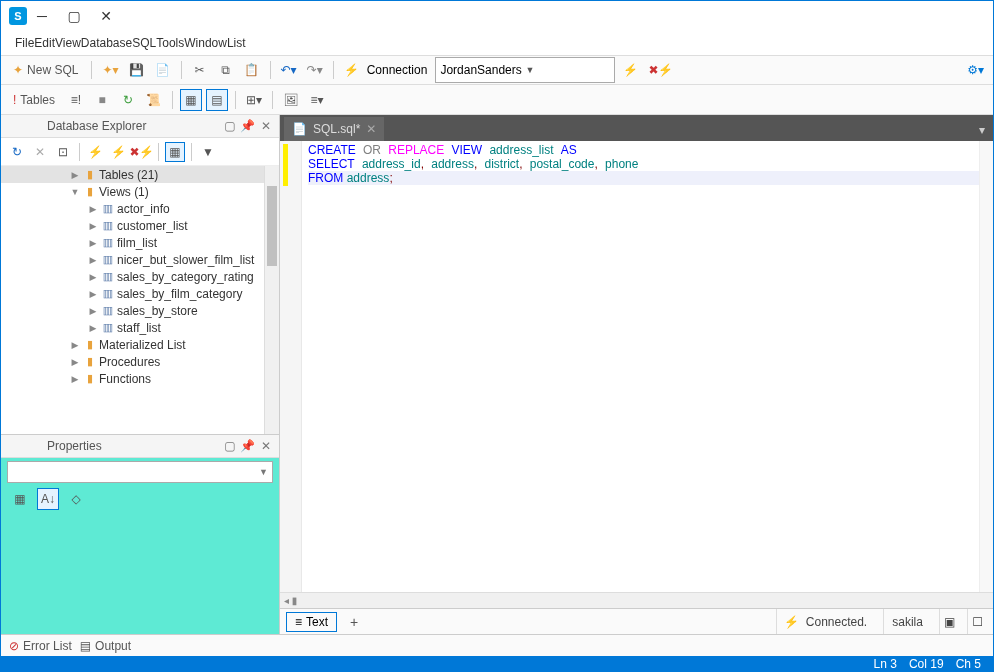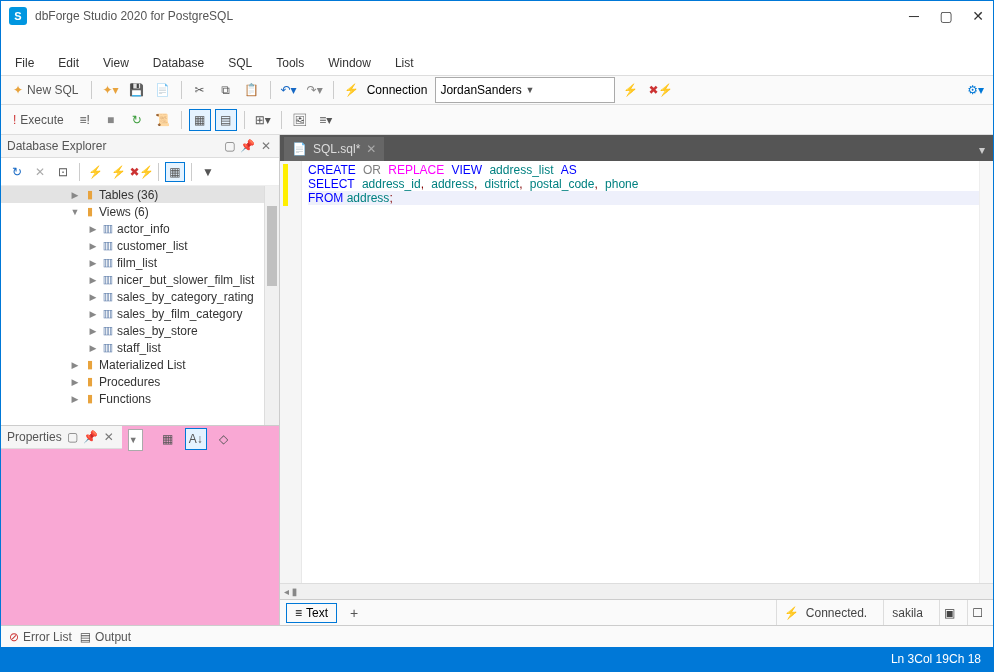--- a/index.html
+++ b/index.html
@@ -2,48 +2,48 @@
 <html><head>
 <meta charset="utf-8">
 <style>
 * { box-sizing: border-box; margin: 0; padding: 0; font-family: "Segoe UI", Tahoma, sans-serif; font-size: 12px; }
 body { width: 994px; height: 672px; background: #fff; display: flex; flex-direction: column; border: 1px solid #0078d7; overflow: hidden; }
 .titlebar { height: 30px; display: flex; align-items: center; padding: 0 8px; color: #555; }
 .titlebar .logo { width: 18px; height: 18px; background: #0096e0; border-radius: 3px; display: flex; align-items: center; justify-content: center; color: #fff; font-weight: bold; font-size: 11px; margin-right: 8px; }
 .titlebar .title { flex: 1; }
 .winbtns { display: flex; gap: 18px; }
 .winbtn { width: 14px; height: 14px; display: flex; align-items: center; justify-content: center; cursor: pointer; font-size: 14px; color: #333; }
-.menubar { height: 24px; display: flex; align-items: center; gap: 24px; padding: 0 14px; margin-top: 20px; }
+.menubar { height: 24px; display: flex; align-items: center; gap: 0; padding: 0 14px; }
 .menubar span { cursor: pointer; color: #333; }
 .toolbar { height: 30px; border-top: 1px solid #ddd; border-bottom: 1px solid #ddd; display: flex; align-items: center; padding: 0 6px; gap: 4px; background: #fafafa; }
 .toolbar2 { height: 30px; border-bottom: 1px solid #ddd; display: flex; align-items: center; padding: 0 6px; gap: 4px; background: #fafafa; }
 .tbtn { min-width: 22px; height: 22px; display: flex; align-items: center; justify-content: center; cursor: pointer; padding: 0 3px; color: #555; }
 .tbtn.text { padding: 0 6px; gap: 4px; }
 .sep { width: 1px; height: 18px; background: #ccc; margin: 0 3px; }
 .conn-box { border: 1px solid #aaa; height: 20px; width: 180px; padding: 12px 4px; display: flex; align-items: center; background: #fff; margin-left: 4px; }
 .conn-box span { flex: 1; }
 .body-area { flex: 1; display: flex; min-height: 0; background: #f0f0f0; }
 .leftcol { width: 279px; display: flex; flex-direction: column; border-right: 1px solid #ccc; }
 .panel-title { height: 23px; display: flex; align-items: center; padding: 0 6px; background: #f5f5f5; border-bottom: 1px solid #ddd; gap: 4px; }
-.panel-title .ptext { flex: 1; color: #555; }
+.panel-title .ptext { flex: 1; color: #555; margin-left: 40px; }
 .panel-title .picon { width: 14px; height: 14px; cursor: pointer; display: flex; align-items: center; justify-content: center; color: #777; }
 .panel-toolbar { height: 28px; display: flex; align-items: center; gap: 3px; padding: 0 6px; border-bottom: 1px solid #eee; background: #fff; }
 .panel-toolbar .ptb { width: 20px; height: 20px; display: flex; align-items: center; justify-content: center; cursor: pointer; color: #555; }
 .panel-toolbar .ptb.active { border: 1px solid #0078d7; background: #e5f3ff; }
 .tree { flex: 1; background: #fff; overflow: hidden; position: relative; }
 .tree-scroll { position: absolute; right: 0; top: 0; width: 15px; height: 100%; background: #f0f0f0; border-left: 1px solid #ddd; }
 .tree-scroll .thumb { position: absolute; left: 2px; right: 2px; top: 20px; height: 80px; background: #c0c0c0; }
 .tree-item { display: flex; align-items: center; height: 17px; cursor: pointer; }
 .tree-item.sel { background: #e3e3e3; }
 .tree-item .exp { width: 12px; display: flex; justify-content: center; color: #888; font-size: 9px; }
 .tree-item .ico { width: 18px; display: flex; justify-content: center; font-size: 11px; }
 .tree-item .lbl { color: #333; }
 .folder { color: #e8a33d; }
 .viewico { color: #5a7aa8; }
-.props { height: 200px; border-top: 1px solid #ccc; display: flex; flex-direction: row; background: #f9a8d4; }
+.props { height: 200px; border-top: 1px solid #ccc; display: flex; flex-direction: column; background: #5eead4; }
 .props-combo { height: 22px; border: 1px solid #aaa; margin: 3px 6px; background: #fff; display: flex; align-items: center; justify-content: flex-end; padding-right: 4px; color: #777; font-size: 9px; }
 .props-btns { display: flex; gap: 6px; padding: 2px 8px; }
 .rightcol { flex: 1; display: flex; flex-direction: column; min-width: 0; }
 .tabstrip { height: 26px; background: #555; display: flex; align-items: flex-end; padding: 0 4px; }
 .filetab { height: 24px; background: #666; color: #ddd; display: flex; align-items: center; padding: 0 8px; gap: 6px; font-size: 11px; cursor: pointer; }
 .filetab .close { color: #aaa; cursor: pointer; }
 .editor-wrap { flex: 1; display: flex; background: #fff; position: relative; min-height: 0; justify-content: center; }
 .gutter { width: 22px; background: #f5f5f5; border-right: 1px solid #e8e8e8; position: relative; }
 .gutter .mark { width: 5px; height: 42px; background: #ffef00; position: absolute; left: 3px; top: 3px; }
 .editor { flex: 1; padding: 2px 6px; font-family: Consolas, monospace; font-size: 12px; line-height: 14px; white-space: pre; }
@@ -55,28 +55,27 @@
 .kw-red { color: #800000; }
 .ov { position: absolute; right: 0; top: 0; width: 14px; height: 100%; background: #f8f8f8; border-left: 1px solid #eee; }
 .hbar { height: 16px; background: #f0f0f0; border-top: 1px solid #ddd; display: flex; align-items: center; padding: 0 4px; color: #888; font-size: 10px; }
 .editor-status { height: 26px; border-top: 1px solid #ccc; display: flex; align-items: center; padding: 0 6px; background: #fafafa; gap: 8px; }
 .editor-status .textbtn { border: 1px solid #0078d7; padding: 2px 8px; display: flex; align-items: center; gap: 4px; cursor: pointer; }
 .editor-status .plus { cursor: pointer; width: 18px; display: flex; justify-content: center; color: #555; font-size: 14px; }
 .editor-status .spacer { flex: 1; }
 .editor-status .stat { padding: 0 8px; border-left: 1px solid #ddd; color: #444; height: 100%; display: flex; align-items: center; }
 .bottom-tabs { height: 22px; border-top: 1px solid #ccc; display: flex; align-items: center; gap: 8px; padding: 0 8px; background: #fafafa; }
 .bottom-tabs .btab { display: flex; align-items: center; gap: 4px; cursor: pointer; color: #555; }
-.statusbar { height: 24px; background: #0078d7; color: #fff; display: flex; align-items: center; justify-content: flex-end; padding: 0 12px; gap: 0; font-size: 11px; }
+.statusbar { height: 15px; background: #0078d7; color: #fff; display: flex; align-items: center; justify-content: flex-end; padding: 0 12px; gap: 12px; font-size: 11px; }
 </style>
 </head>
 <body>
 
 <div class="titlebar">
   <div class="logo">S</div>
-  <div class="title">dbForge Studio 2020 for PostgreSQL</div>
   <div class="winbtns">
     <div class="winbtn">─</div>
     <div class="winbtn">▢</div>
     <div class="winbtn">✕</div>
   </div>
 </div>
 
 <div class="menubar">
   <span>File</span>
   <span>Edit</span>
@@ -113,21 +112,21 @@
   </div>
   <div class="tbtn" style="color:#888">⚡</div>
   <div class="tbtn" style="color:#c33">✖⚡</div>
   <div style="flex:1"></div>
   <div class="tbtn" style="color:#0078d7">⚙▾</div>
 </div>
 
 <div class="toolbar2">
   <div class="tbtn text">
       <span style="color:#c33">!</span>
-      <span>Execute</span>
+      <span>Tables</span>
     </div>
   <div class="tbtn">≡!</div>
   <div class="tbtn" style="color:#888">■</div>
   <div class="tbtn" style="color:#3a9c3a">↻</div>
   <div class="tbtn">📜</div>
   <div class="sep"></div>
   <div class="tbtn" style="border:1px solid #0078d7;background:#e5f3ff">▦</div>
   <div class="tbtn" style="border:1px solid #0078d7;background:#e5f3ff">▤</div>
   <div class="sep"></div>
   <div class="tbtn">⊞▾</div>
@@ -155,26 +154,26 @@
       <div class="sep"></div>
       <div class="ptb active">▦</div>
       <div class="sep"></div>
       <div class="ptb">▼</div>
     </div>
     <div class="tree">
       <div id="tree-items" style="padding-right:15px">
           <div class="tree-item sel" style="padding-left: 68px;">
             <span class="exp">▶</span>
             <span class="ico folder">▮</span>
-            <span class="lbl">Tables (36)</span>
+            <span class="lbl">Tables (21)</span>
           </div>
           <div class="tree-item" style="padding-left: 68px;">
             <span class="exp">▼</span>
             <span class="ico folder">▮</span>
-            <span class="lbl">Views (6)</span>
+            <span class="lbl">Views (1)</span>
           </div>
           <div class="tree-item" style="padding-left: 86px;">
             <span class="exp">▶</span>
             <span class="ico viewico">▥</span>
             <span class="lbl">actor_info</span>
           </div>
           <div class="tree-item" style="padding-left: 86px;">
             <span class="exp">▶</span>
             <span class="ico viewico">▥</span>
             <span class="lbl">customer_list</span>
@@ -290,14 +289,14 @@
     </div>
   <div class="btab">
       <span>▤</span>
       <span>Output</span>
     </div>
 </div>
 
 <div class="statusbar">
   <span>Ln 3</span>
   <span>Col 19</span>
-  <span>Ch 18</span>
+  <span>Ch 5</span>
 </div>
 
 </body></html>

